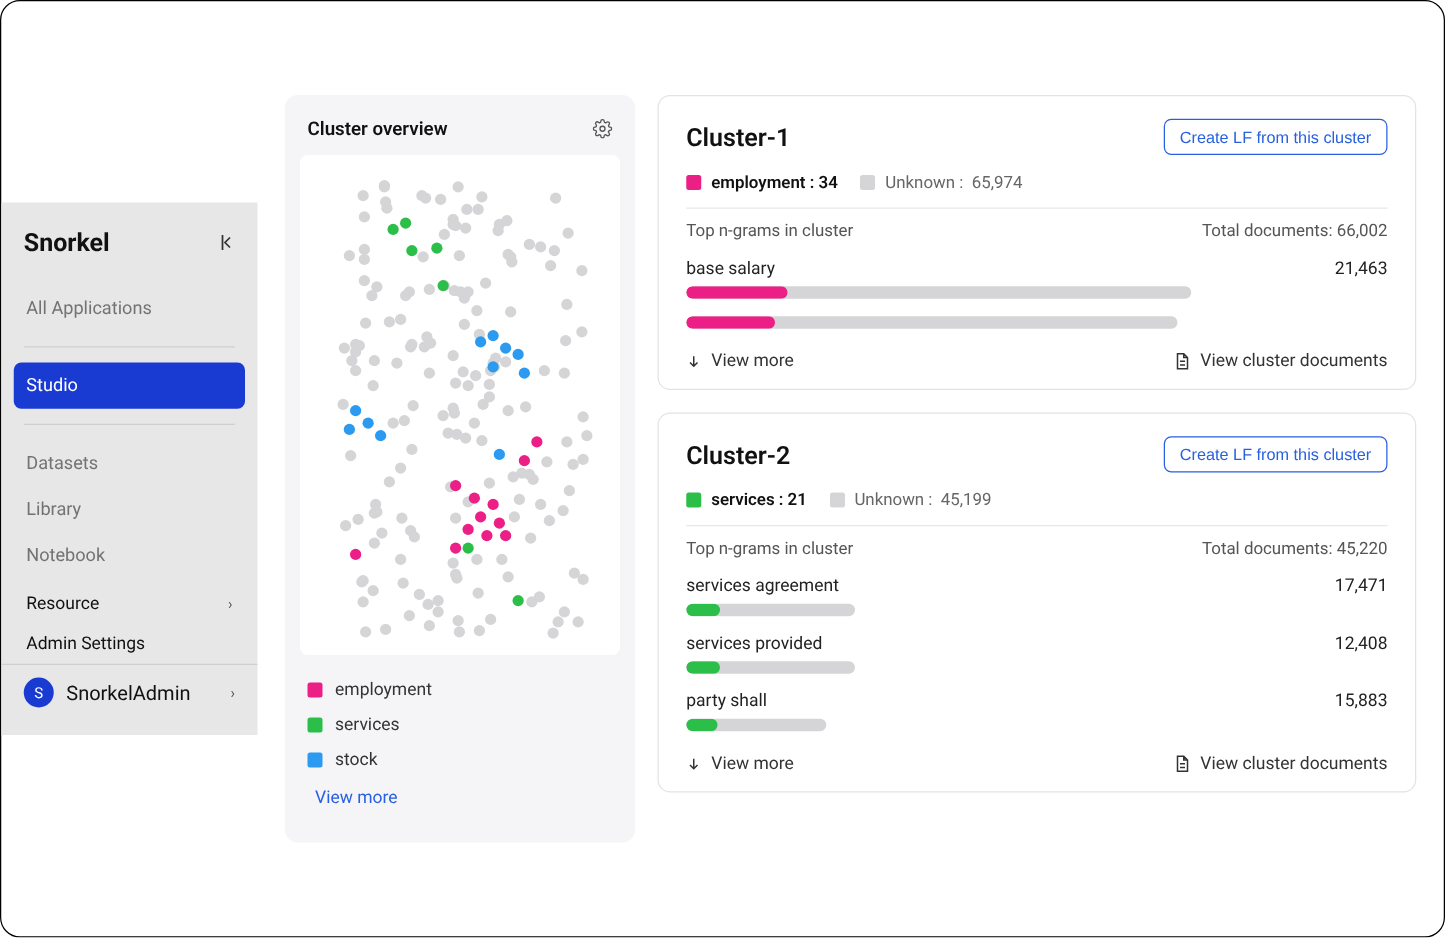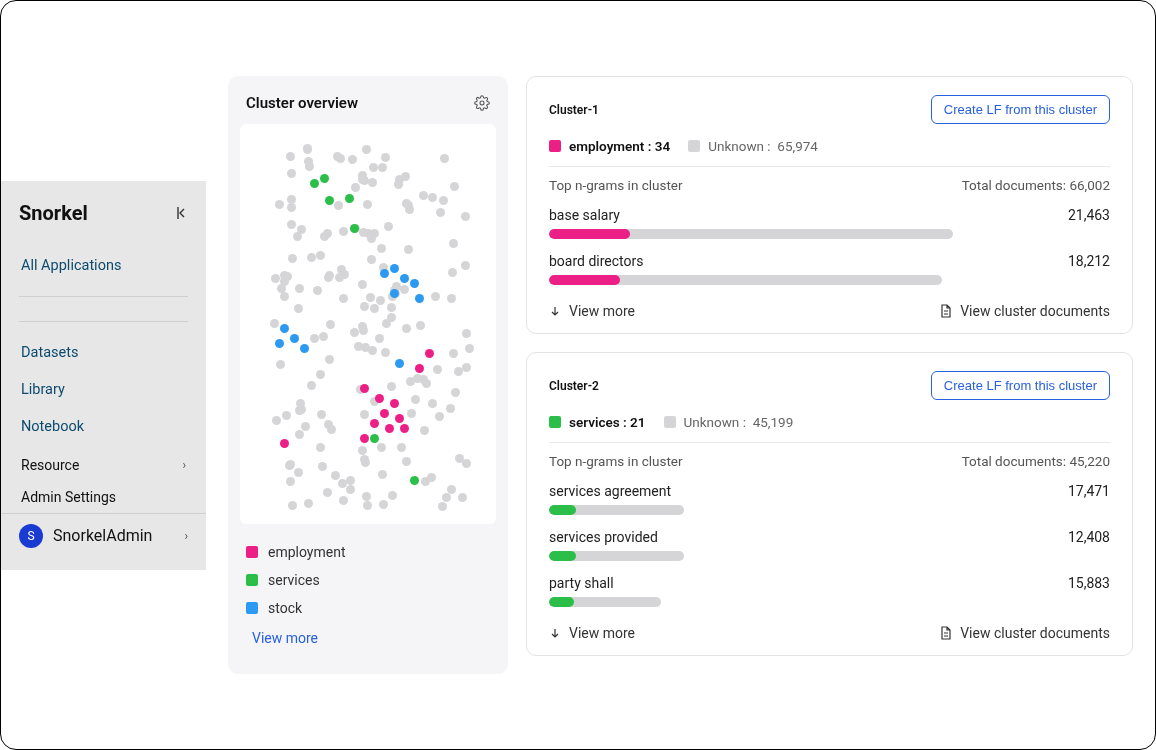--- a/index.html
+++ b/index.html
@@ -3,21 +3,21 @@
 <meta charset="utf-8">
 <style>
 * { box-sizing: border-box; margin: 0; padding: 0; }
 body { font-family: -apple-system, BlinkMacSystemFont, "Segoe UI", Roboto, Helvetica, Arial, sans-serif; background: #fff; color: #111; width: 1156px; height: 750px; overflow: hidden; }
 .app { display: flex; width: 100%; height: 100%; border: 1px solid #000; border-radius: 16px; overflow: hidden; align-items: center; }
 .sidebar { width: 205px; background: #e7e7e7; display: flex; flex-direction: column; padding: 12px 0; }
 .sidebar-top { display: flex; align-items: center; justify-content: space-between; padding: 8px 18px 18px; }
 .logo { font-size: 20px; font-weight: 700; }
 .collapse-icon { cursor: pointer; }
 .sidebar-section { padding: 4px 10px; }
-.sidebar-item, .sidebar-item-row { padding: 10px 10px; font-size: 14.5px; color: #0c4a6e; border-radius: 6px; cursor: pointer; display: flex; align-items: center; justify-content: space-between; }
+.sidebar-item, .sidebar-item-row { padding: 10px 10px; font-size: 14.5px; color: #737373; border-radius: 6px; cursor: pointer; display: flex; align-items: center; justify-content: space-between; }
 .sidebar-item.active { background: #1a3bd1; color: #fff; }
 .sidebar-item.sub { padding-left: 10px; }
 .divider { height: 1px; background: #cfcfcf; margin: 8px 18px; }
 .sidebar-spacer { flex: 1; }
 .sidebar-bottom { padding: 0 10px; }
 .sidebar-bottom .row { display: flex; justify-content: space-between; align-items: center; padding: 8px 10px; font-size: 14px; cursor: pointer; }
 .sidebar-footer { border-top: 1px solid #cfcfcf; padding: 10px 18px; display: flex; align-items: center; gap: 10px; cursor: pointer; }
 .avatar { width: 24px; height: 24px; border-radius: 50%; background: #1a3bd1; color: #fff; font-size: 12px; display: flex; align-items: center; justify-content: center; }
 .main { flex: 1; display: flex; padding: 22px; gap: 18px; overflow: auto; }
 .overview { width: 280px; background: #f5f5f7; border-radius: 10px; padding: 18px 12px; display: flex; flex-direction: column; }
@@ -32,21 +32,21 @@
 .legend-row { display: flex; align-items: center; gap: 10px; padding: 6px 0; font-size: 14px; color: #333; }
 .swatch { width: 12px; height: 12px; border-radius: 2px; }
 .swatch.pink { background: #ec1f87; }
 .swatch.green { background: #2bbf4a; }
 .swatch.blue { background: #2b9af0; }
 .swatch.gray { background: #d5d5d7; }
 .view-more-link { color: #2860e0; font-size: 14px; padding: 8px 6px; cursor: pointer; }
 .clusters { flex: 1; display: flex; flex-direction: column; gap: 18px; }
 .cluster-card { border: 1px solid #e3e3e3; border-radius: 10px; padding: 18px 22px 14px; }
 .cluster-head { display: flex; justify-content: space-between; align-items: center; margin-bottom: 14px; }
-.cluster-title { font-size: 12px; font-weight: 600; }
+.cluster-title { font-size: 20px; font-weight: 600; }
 .btn-outline { border: 1px solid #2860e0; background: #fff; color: #2860e0; font-size: 13px; padding: 6px 12px; border-radius: 6px; cursor: pointer; }
 .tags { display: flex; gap: 18px; align-items: center; font-size: 13.5px; color: #666; margin-bottom: 12px; }
 .tag { display: flex; align-items: center; gap: 8px; }
 .tag strong { color: #111; font-weight: 600; }
 .sep { height: 1px; background: #e8e8e8; margin: 4px 0 10px; }
 .ngram-head { display: flex; justify-content: space-between; font-size: 13.5px; color: #555; margin-bottom: 14px; }
 .ngram-row { margin-bottom: 14px; }
 .ngram-labels { display: flex; justify-content: space-between; font-size: 14px; color: #222; margin-bottom: 6px; }
 .bar { height: 10px; background: #d5d5d7; border-radius: 5px; position: relative; overflow: hidden; }
 .bar-fill { height: 100%; border-radius: 5px; }
@@ -70,20 +70,21 @@
             <path d="M6 2v12"></path>
             <path d="M12 4l-4 4 4 4"></path>
           </svg>
       </span>
     </div>
     <div class="sidebar-section">
       <div class="sidebar-item">All Applications</div>
     </div>
     <div class="divider"></div>
     <div class="sidebar-section">
+      <div class="sidebar-item sub active">Studio</div>
     </div>
     <div class="divider"></div>
     <div class="sidebar-section">
       <div class="sidebar-item">Datasets</div>
       <div class="sidebar-item">Library</div>
       <div class="sidebar-item">Notebook</div>
     </div>
     <div class="sidebar-spacer"></div>
     <div class="sidebar-bottom">
       <div class="row">
@@ -357,24 +358,20 @@
     <div class="ngram-row">
       <div class="ngram-labels">
         <span>base salary</span>
         <span>21,463</span>
       </div>
       <div class="bar" style="width:72%">
         <div class="bar-fill pink" style="width:20%"></div>
       </div>
     </div>
     <div class="ngram-row">
-      <div class="ngram-labels">
-        <span>board directors</span>
-        <span>18,212</span>
-      </div>
       <div class="bar" style="width:70%">
         <div class="bar-fill pink" style="width:18%"></div>
       </div>
     </div>
     <div class="cluster-foot">
       <div class="foot-link">
         <span>
           <svg width="12" height="12" viewBox="0 0 12 12" fill="none" stroke="#333" stroke-width="1.2">
                   <path d="M6 2v8M3 7l3 3 3-3"></path>
                 </svg>

